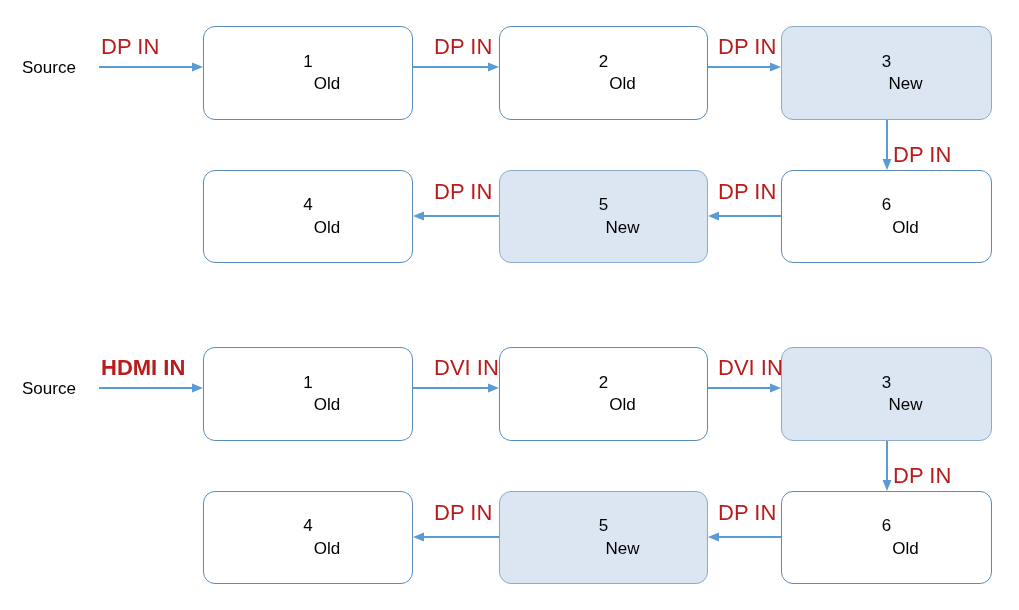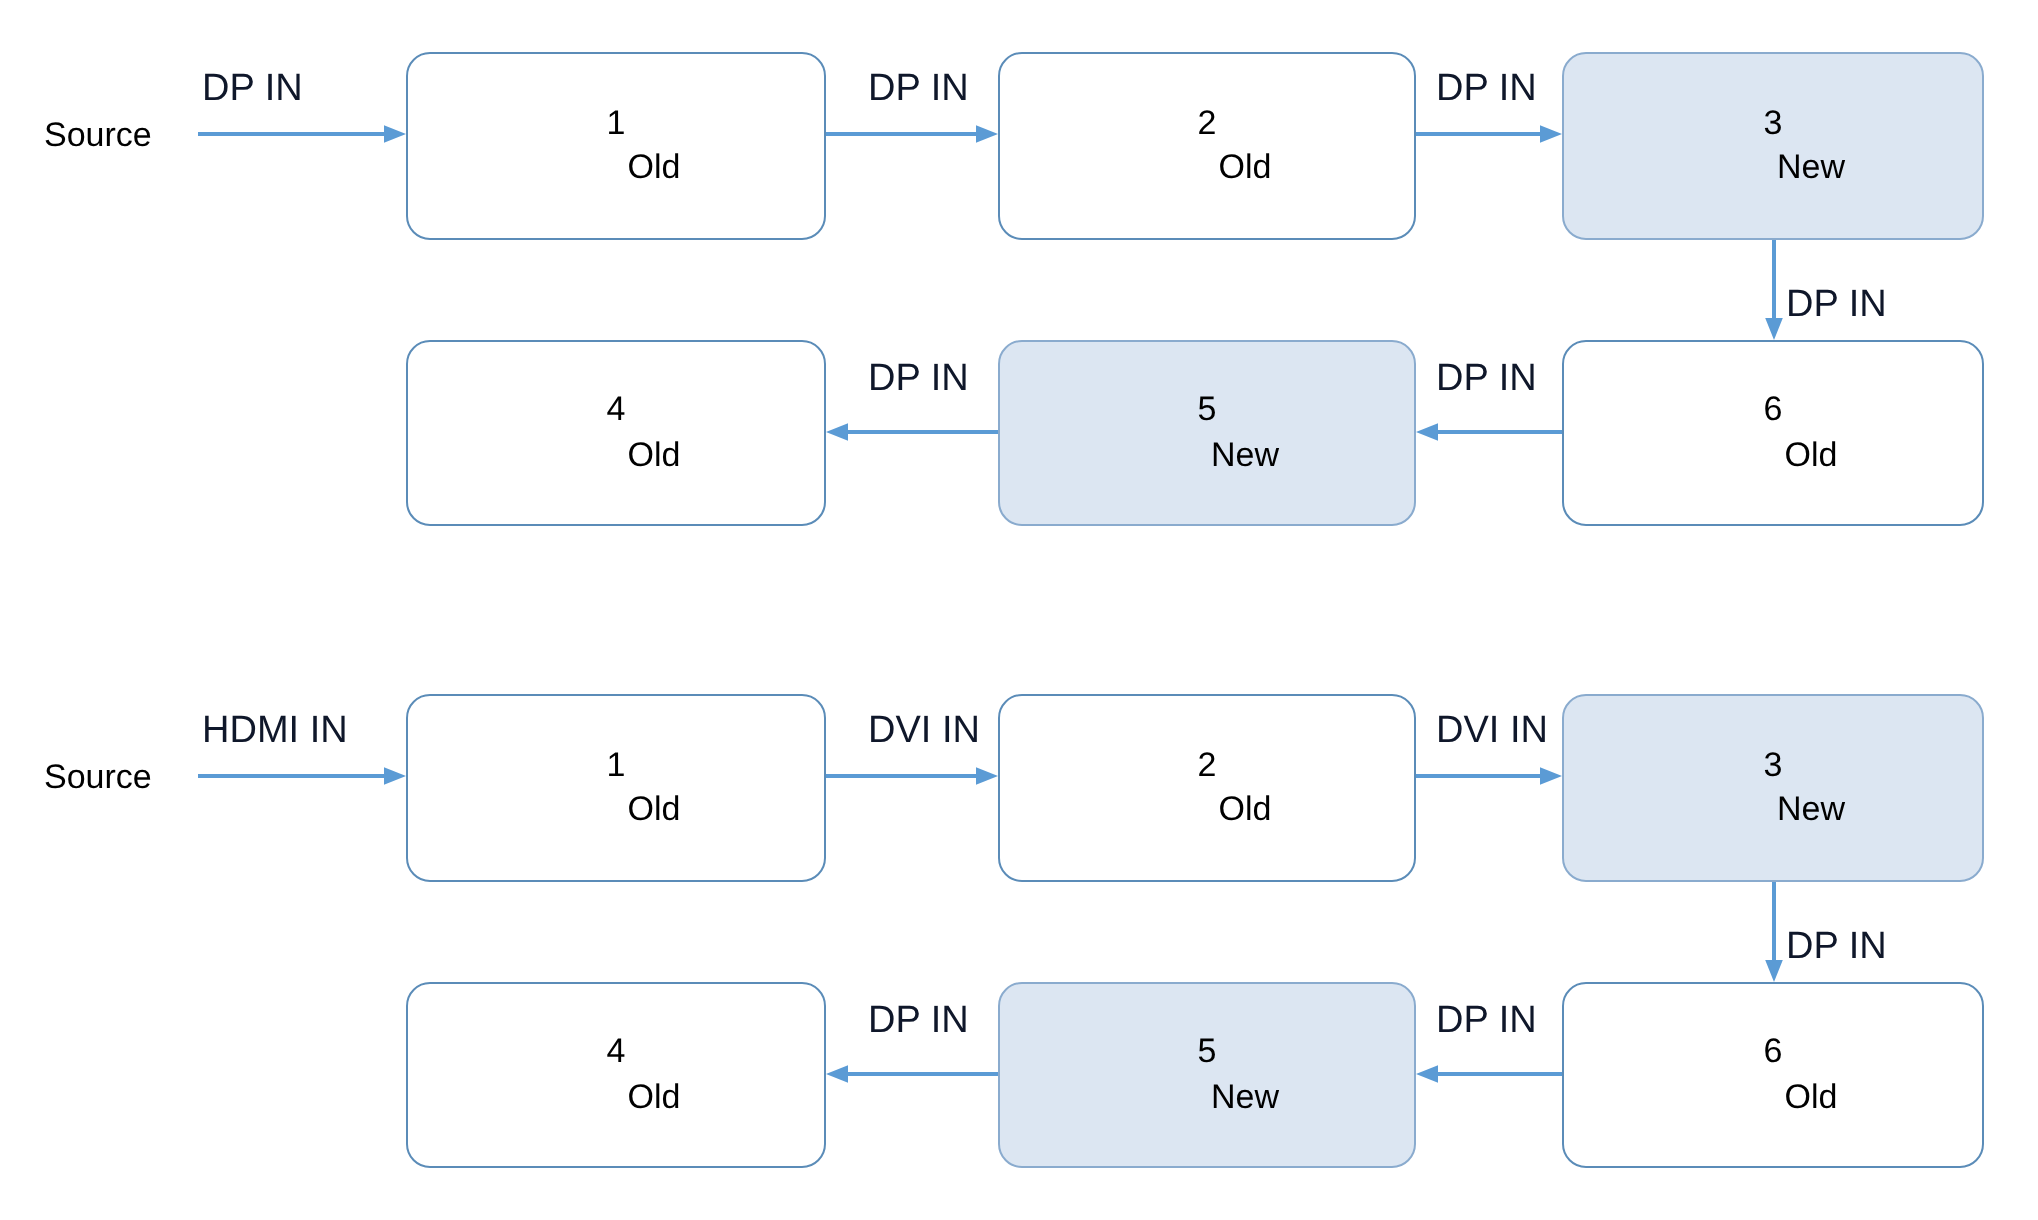--- a/index.html
+++ b/index.html
@@ -51,23 +51,23 @@
   
   .col1 { left: 203px; width: 210px; }
   .col2 { left: 499px; width: 209px; }
   .col3 { left: 781px; width: 211px; }
   .rowA { top: 26px;  height: 94px; }
   .rowB { top: 170px; height: 93px; }
 
   
   .lbl {
     position: absolute;
-    font-size: 19px;
+    font-size: 22px;
     white-space: nowrap;
-    color: #0f172a;
+    color: #b91c1c;
   }
   .source-label {
     position: absolute;
     font-size: 17px;
     white-space: nowrap;
     text-align: center;
   }
 
   
   .arrow {
@@ -155,21 +155,21 @@
       <line x1="86" y1="7" x2="7" y2="7" stroke="#5b9bd5" stroke-width="2"></line>
       <path d="M0 7 L11 2.6 L11 11.4 Z" fill="#5b9bd5"></path>
     </svg>
   </div>
 </div>
 
 <div class="diagram" id="diagram-2">
 
   <span class="source-label" style="left:22px; top:58px;">Source</span>
 
-  <span class="lbl" style="left:101px; top:34px;">HDMI IN</span>
+  <span class="lbl" style="left:101px; top:34px;font-weight:bold;">HDMI IN</span>
   <div class="arrow" style="left:99px; top:60px; width:104px; height:14px;">
     <svg width="104" height="14" viewBox="0 0 104 14">
       <line x1="0" y1="7" x2="97" y2="7" stroke="#5b9bd5" stroke-width="2"></line>
       <path d="M104 7 L93 2.6 L93 11.4 Z" fill="#5b9bd5"></path>
     </svg>
   </div>
 
   <div class="node col1 rowA">
     <span class="num">1</span>
     <span class="state">Old</span>

